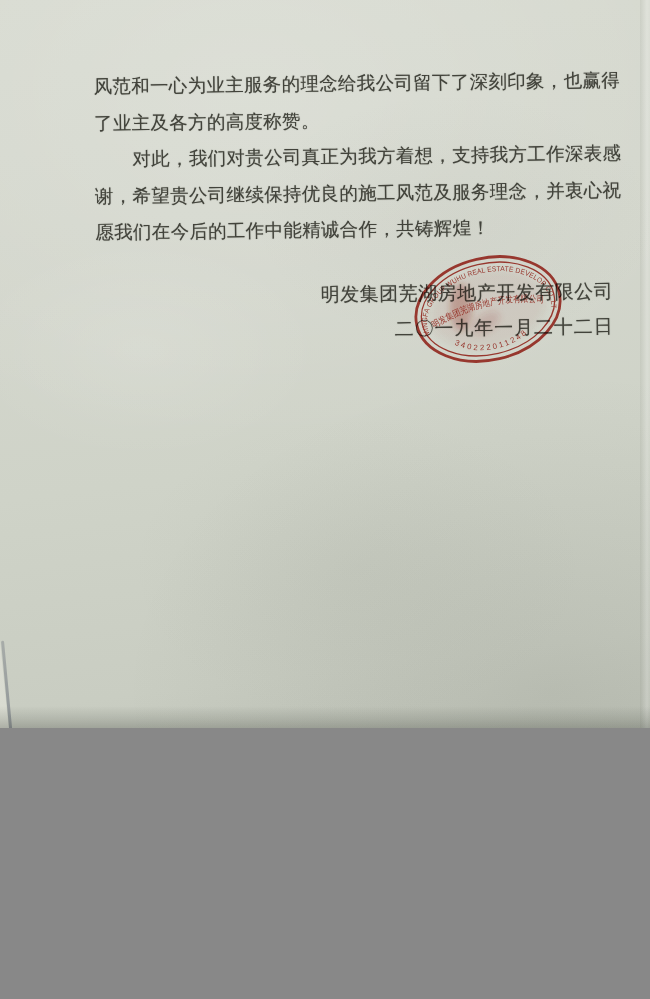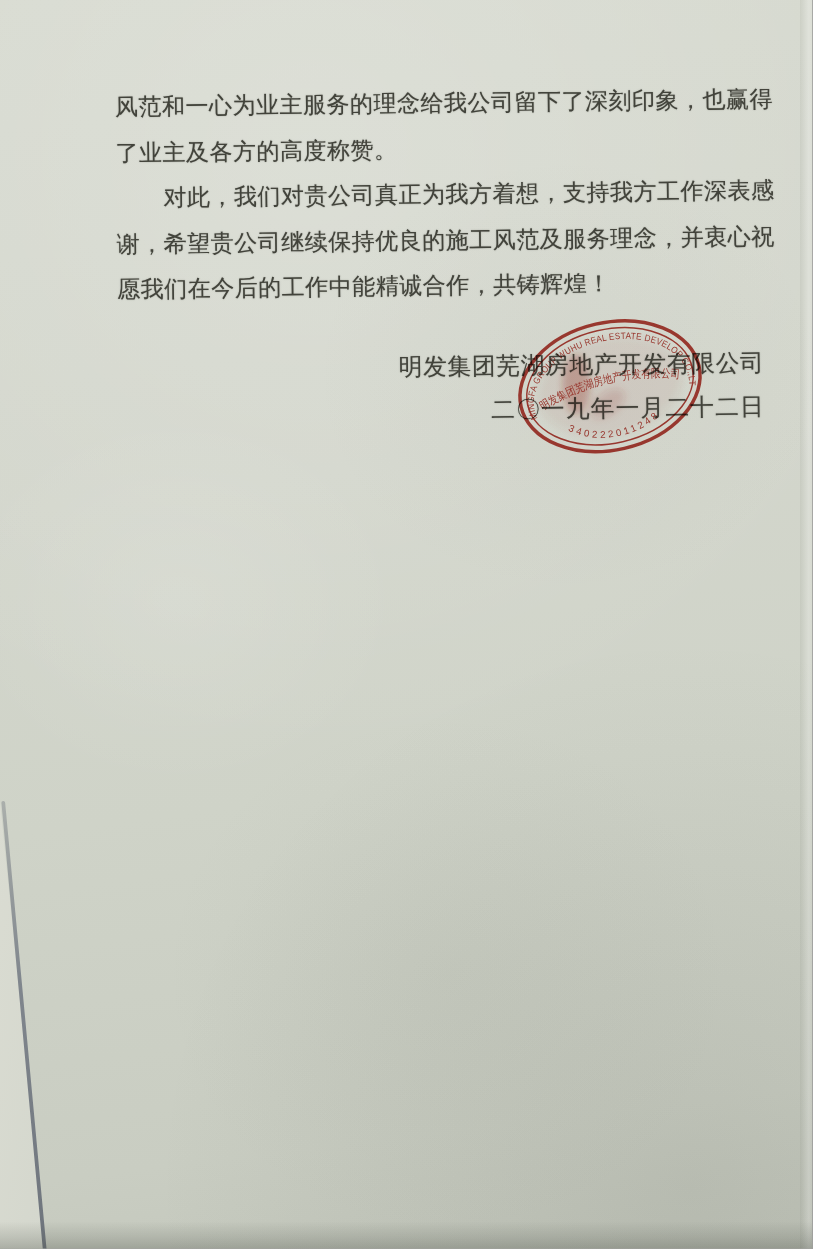--- a/index.html
+++ b/index.html
@@ -3,21 +3,21 @@
 <meta charset="utf-8">
 <style>
   html, body {
     margin: 0;
     padding: 0;
     background: #888;
   }
   .photo {
     position: relative;
     width: 650px;
-    height: 999px;
+    height: 728px;
     overflow: hidden;
     font-family: "Liberation Serif", serif;
     background:
       radial-gradient(140% 90% at 38% 12%, rgba(255,255,255,0.16), rgba(255,255,255,0) 55%),
       radial-gradient(120% 80% at 85% 95%, rgba(60,64,55,0.10), rgba(60,64,55,0) 55%),
       linear-gradient(173deg, #d7dad0 0%, #d3d6cc 38%, #cfd3c8 62%, #c9cdc2 88%, #c2c6bb 100%);
   }
   
   .paper-mottle {
     position: absolute; inset: 0;

